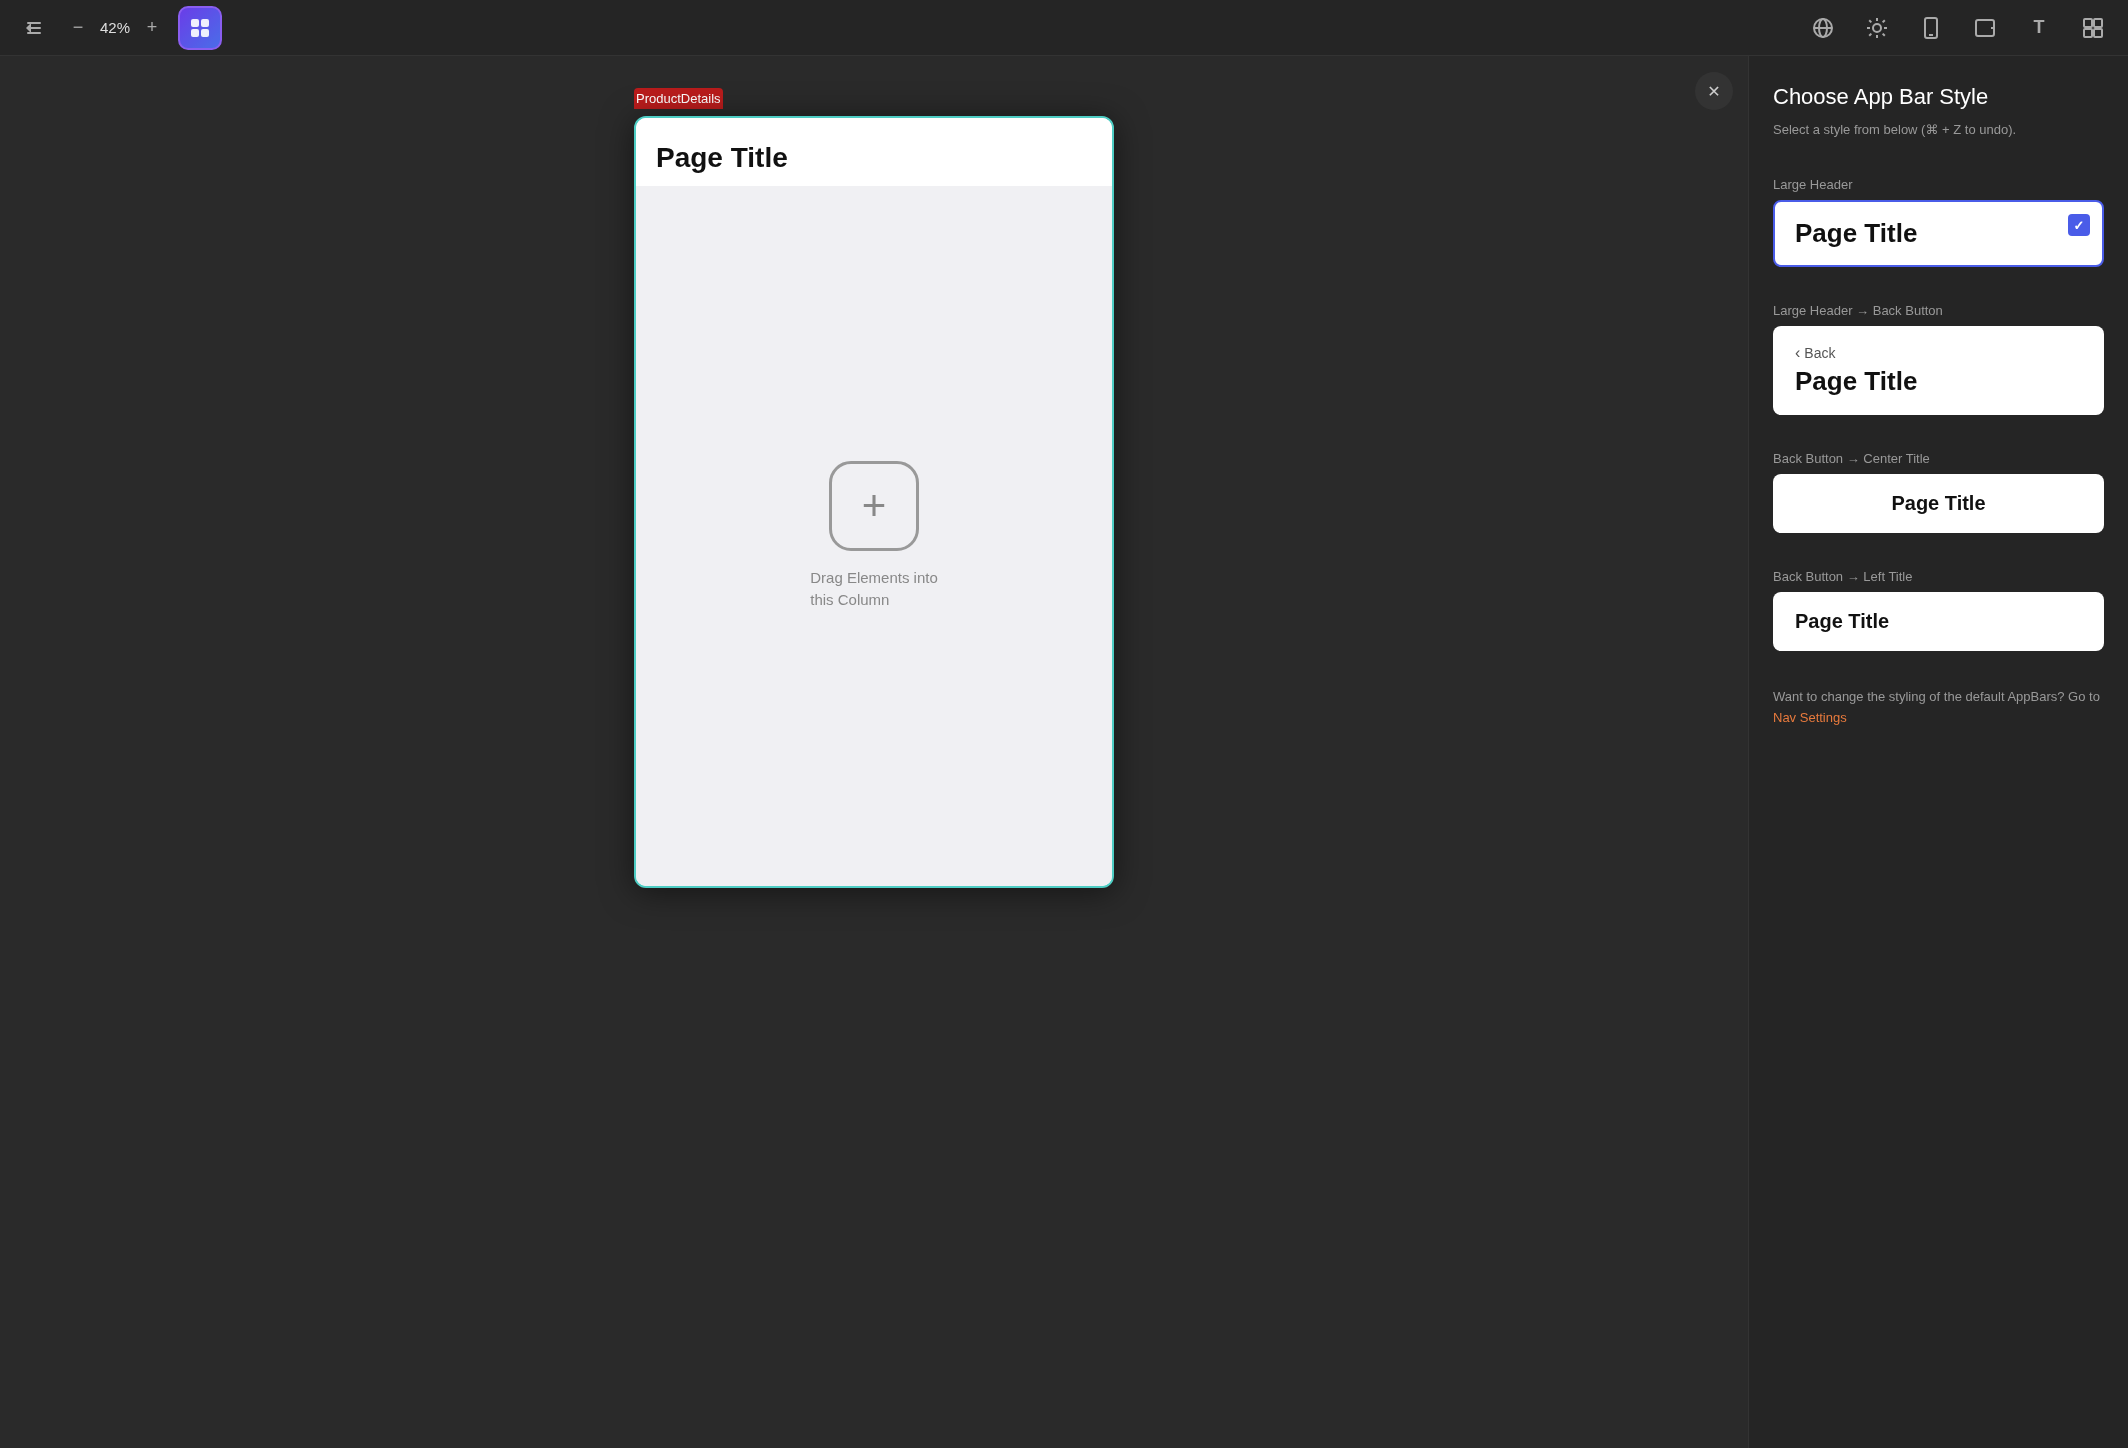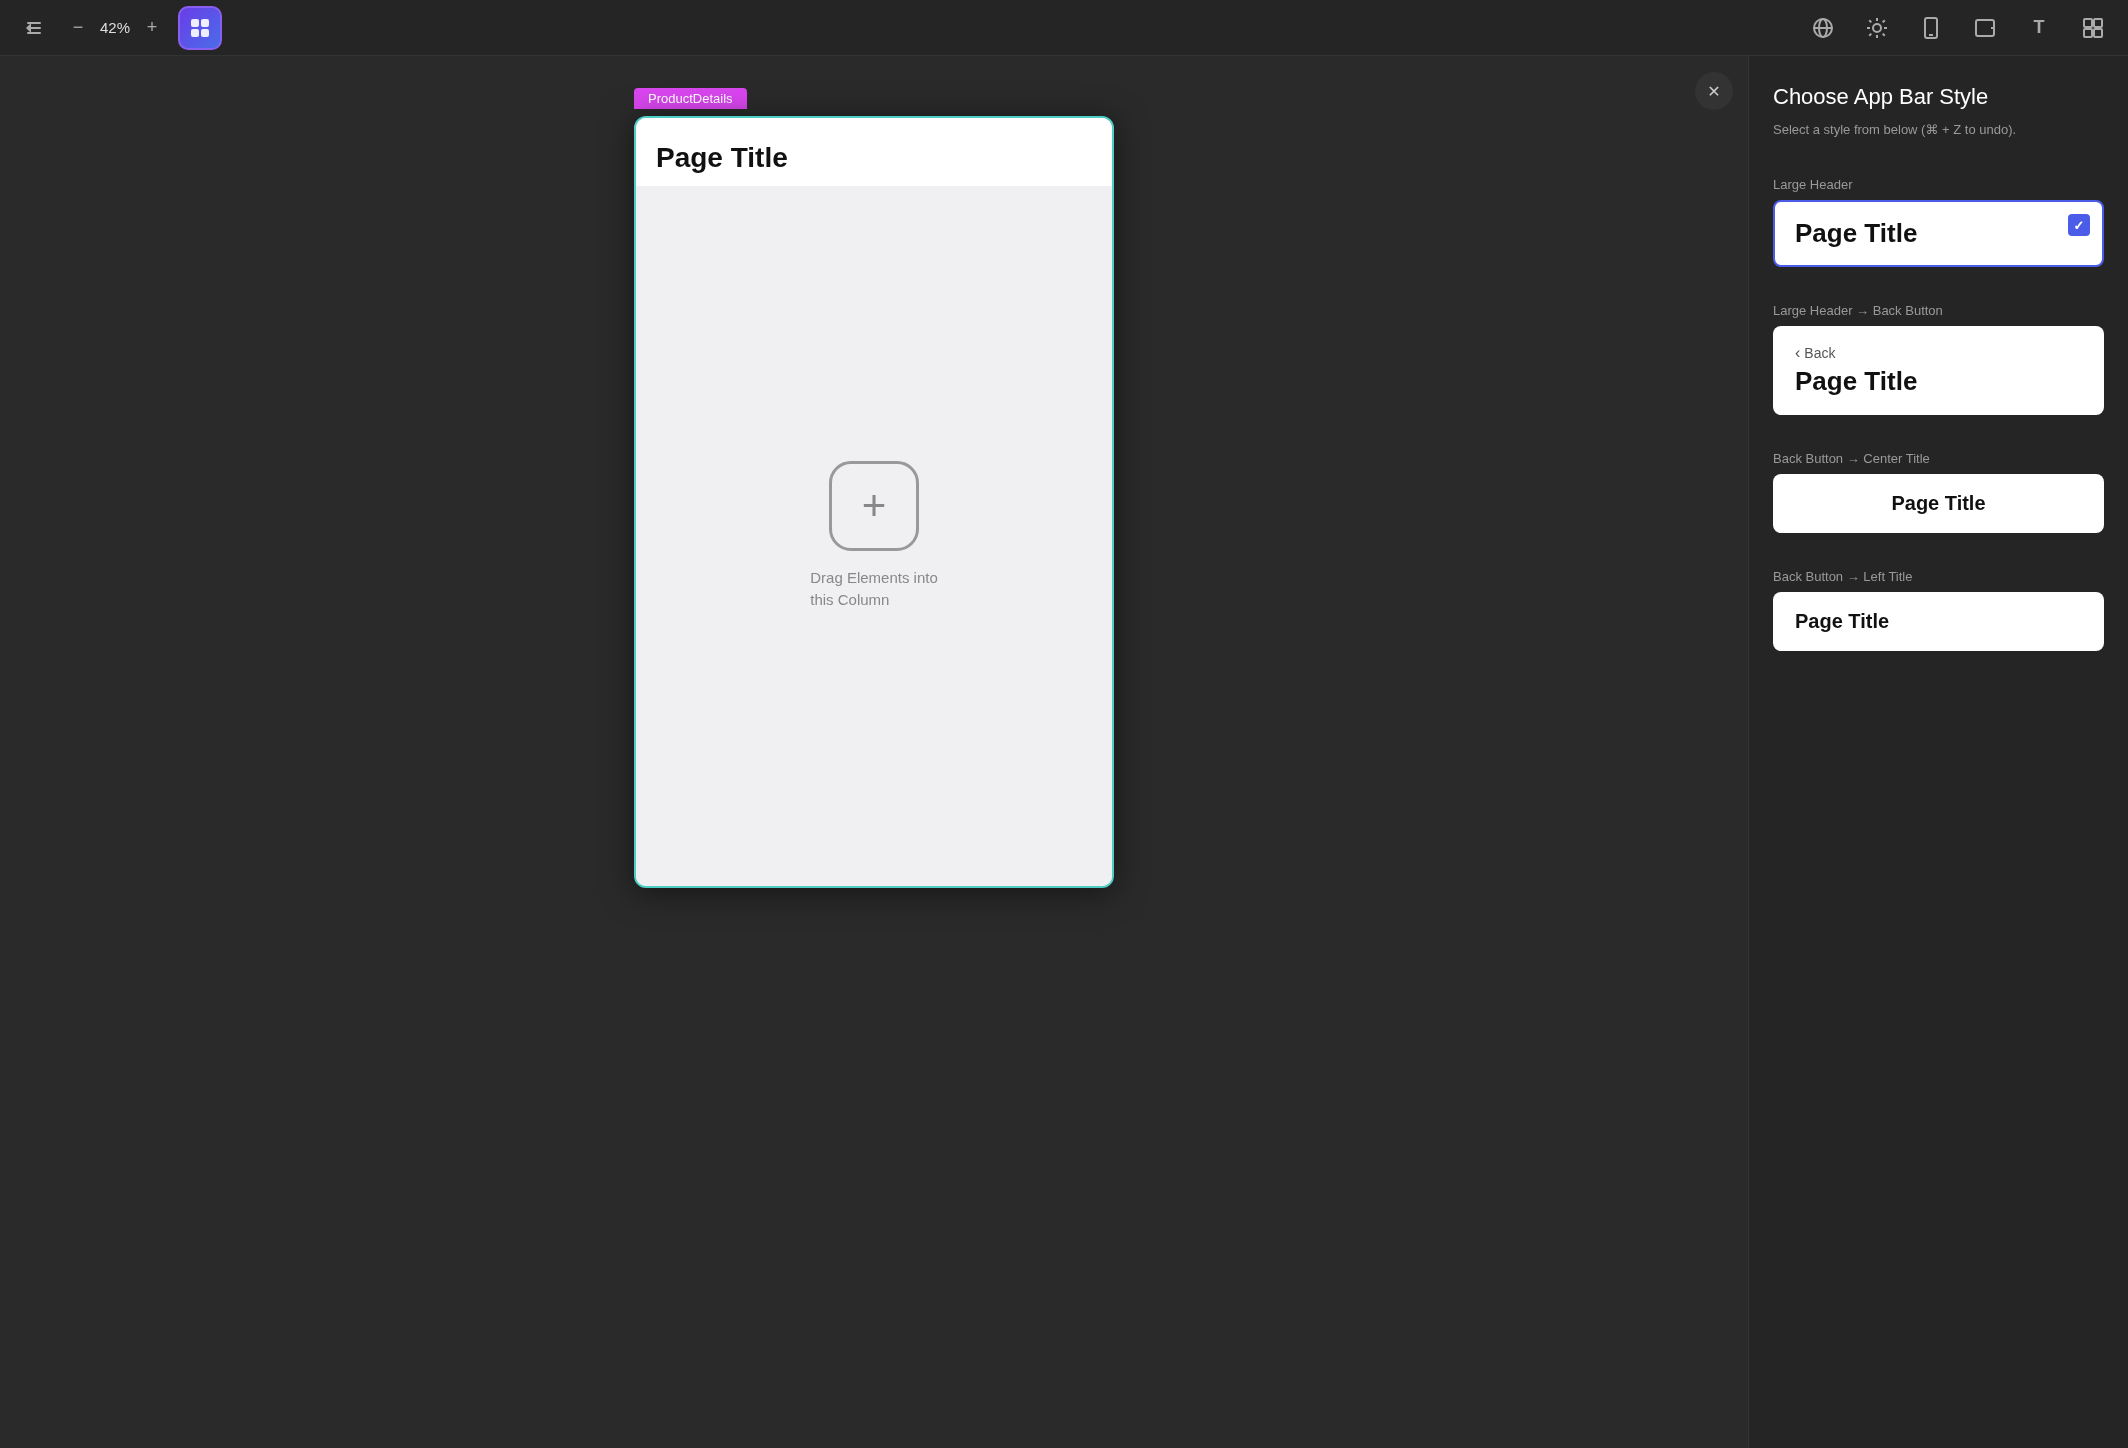--- a/index.html
+++ b/index.html
@@ -113,24 +113,24 @@
       border-radius: 12px;
       overflow: hidden;
       box-shadow: 0 4px 32px rgba(0,0,0,0.5);
       position: relative;
       border: 2px solid #4ecdc4;
     }
     .product-details-tag {
       position: absolute;
       top: -28px;
       left: 0;
-      background: #d946ef;
+      background: #b91c1c;
       color: white;
       font-size: 13px;
-      padding: 3px 14px;
+      padding: 3px 2px;
       border-radius: 4px 4px 0 0;
       font-weight: 500;
     }
     .phone-header {
       padding: 24px 20px 12px;
       background: white;
     }
     .phone-page-title {
       font-size: 28px;
       font-weight: 700;
@@ -417,15 +417,18 @@
         </div>
       </div>
 
       <div class="style-option">
         <div class="style-option-label">Back Button → Left Title</div>
         <div class="style-card">
           <div class="style-card-title-left">Page Title</div>
         </div>
       </div>
 
+      <div class="footer-text">
+        <span>Want to change the styling of the default AppBars? Go to </span><a class="nav-settings-link">Nav Settings</a>
+      </div>
     </div>
   </div>
 </div>
 
 </body></html>

